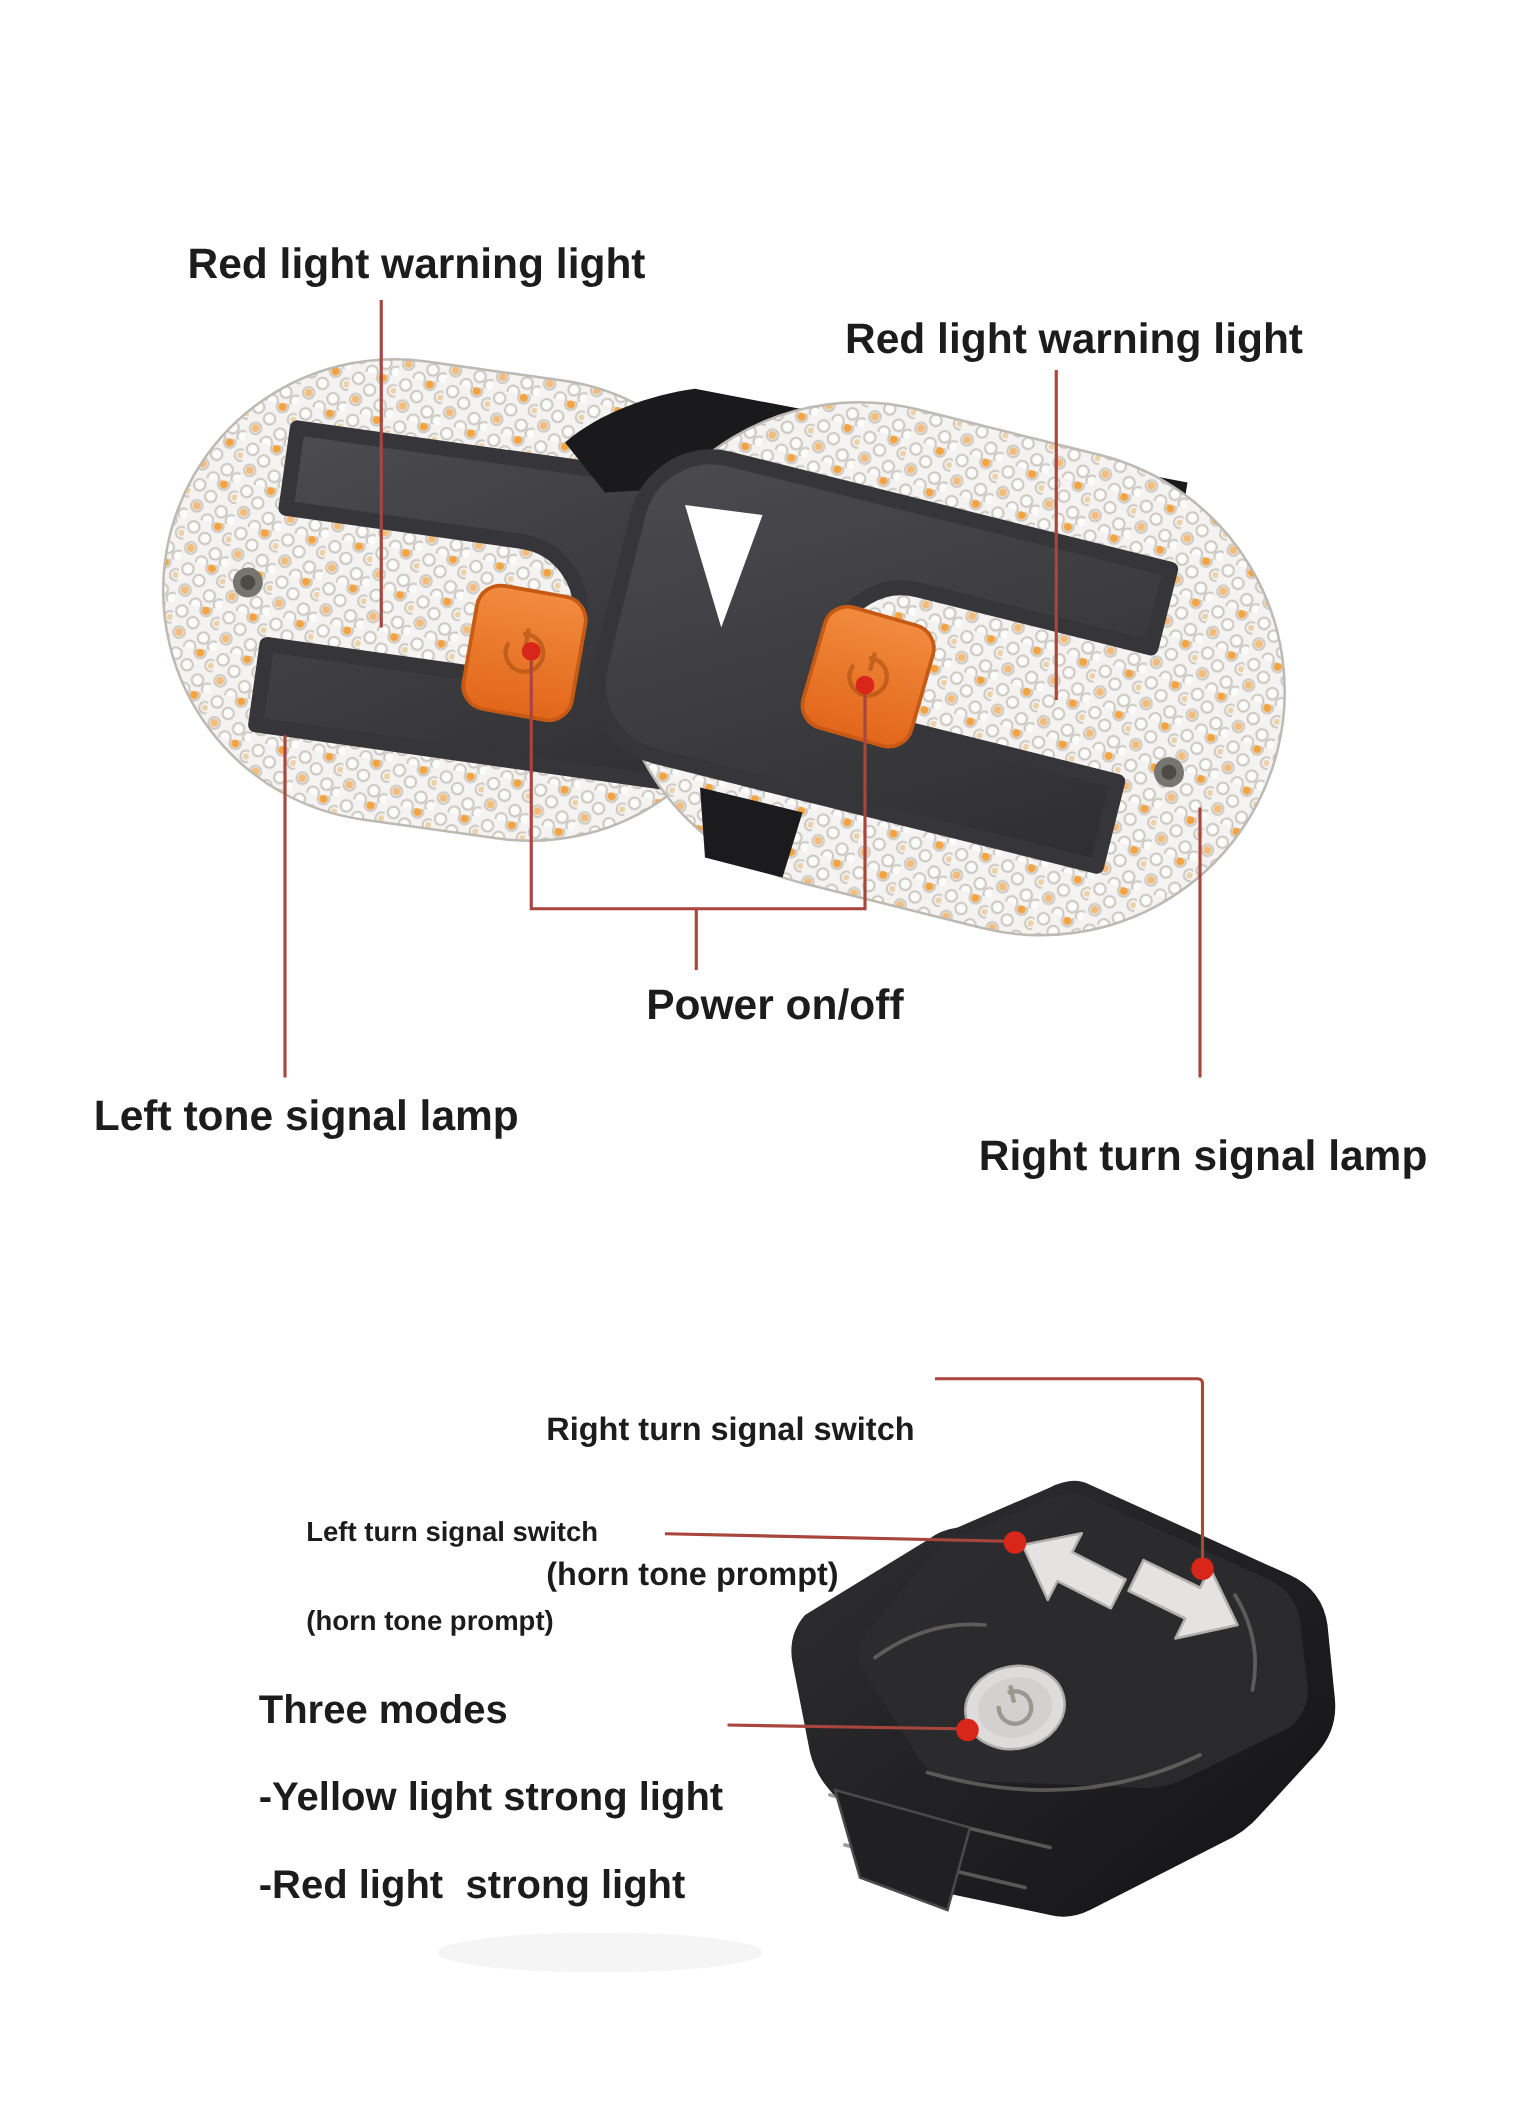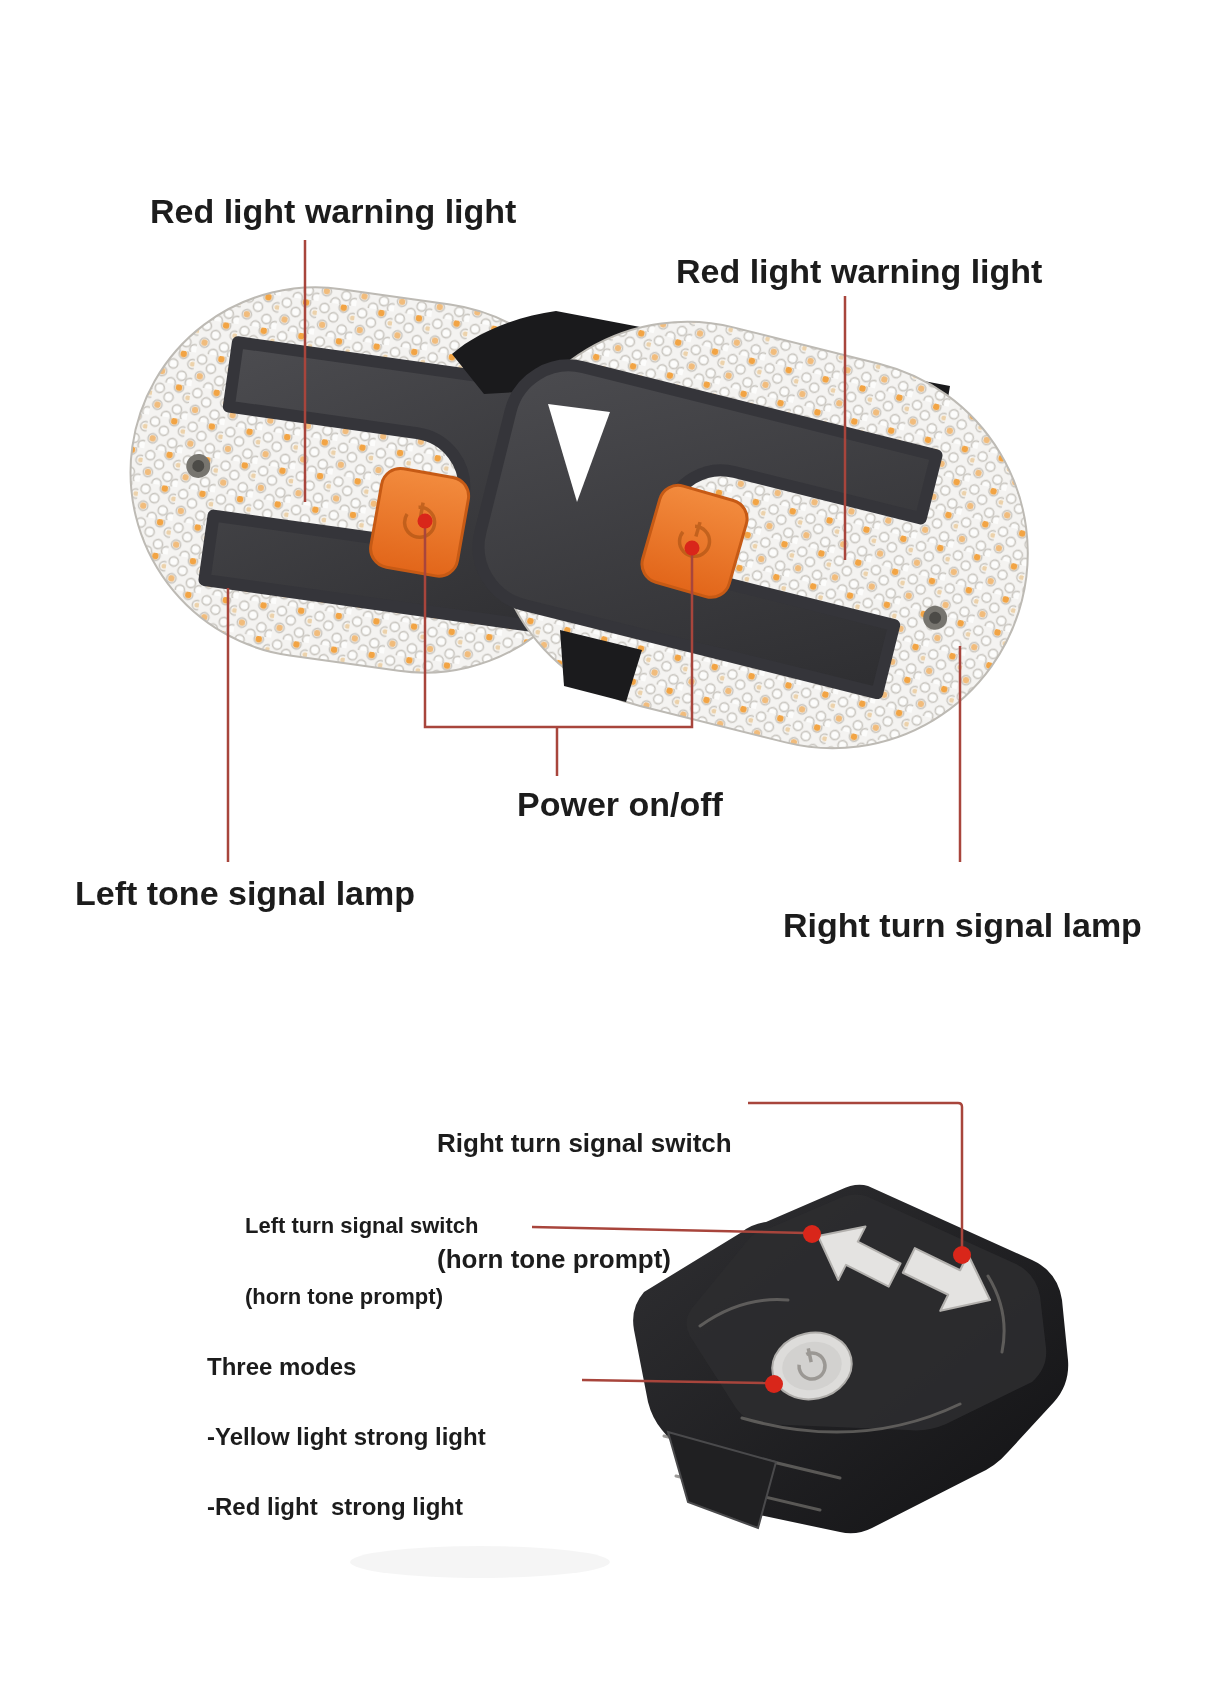--- a/index.html
+++ b/index.html
@@ -4,21 +4,21 @@
 <style>
   html,body{margin:0;padding:0;background:#ffffff;}
   .canvas{position:relative;width:1214px;height:1691px;background:#ffffff;overflow:hidden;
           font-family:"Liberation Sans", sans-serif;}
   .art{position:absolute;left:0;top:0;width:1214px;height:1691px;}
   .label{position:absolute;color:#1c1c1c;font-weight:600;white-space:pre;}
   .lbl-top{font-size:34px;line-height:32px;}
   .lbl-block div{white-space:pre;}
   .rs-block div{line-height:36px;font-size:26px;margin-top:44px;}
   .ls-block div{line-height:35px;font-size:22px;}
-  .modes-block div{line-height:34px;font-size:24px;}
+  .modes-block div{line-height:34px;font-size:32px;}
 </style>
 </head>
 <body>
 
 <div class="canvas">
 
   <svg class="art" viewBox="0 0 1214 1691">
     <defs>
       <pattern id="lens" width="38" height="34" patternUnits="userSpaceOnUse">
         <rect width="38" height="34" fill="#f4f3f1"></rect>

